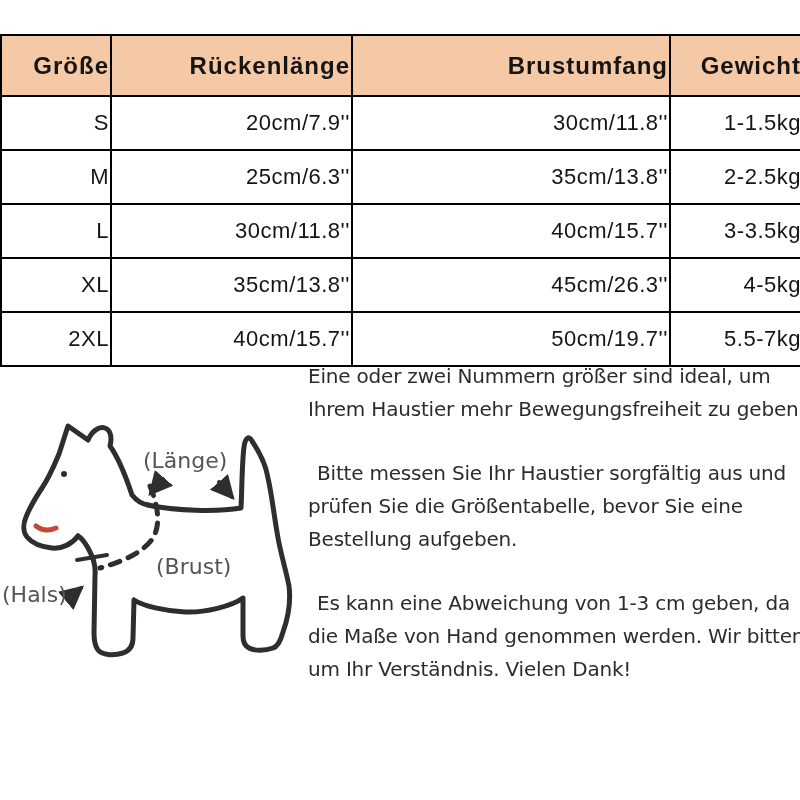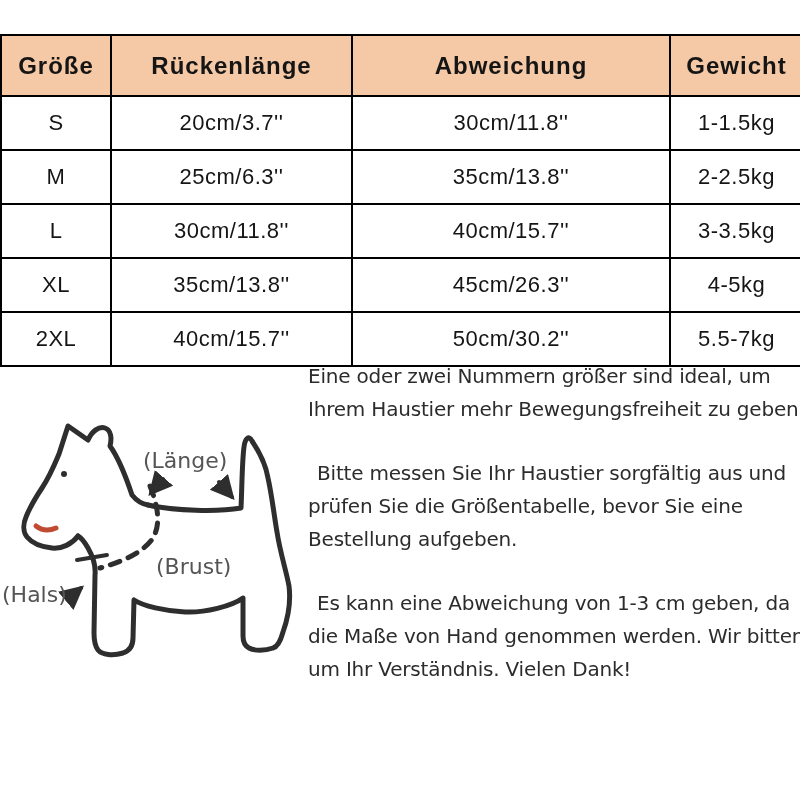--- a/index.html
+++ b/index.html
@@ -9,21 +9,21 @@
     position:relative;overflow:hidden;
   }
   
   .size-table{
     position:absolute;top:34px;left:0;
     width:802px;table-layout:fixed;
     border-collapse:collapse;
   }
   .size-table th,.size-table td{
     border:2px solid #000;
-    text-align:center;vertical-align:middle;
+    text-align:right;vertical-align:middle;
     color:#151515;overflow:hidden;white-space:nowrap;
   }
   .size-table th{
     background:#f6c9a6;
     font-size:24px;font-weight:bold;letter-spacing:1px;
     height:57px;
   }
   .size-table td{
     background:#ffffff;
     font-size:22px;font-weight:400;letter-spacing:.5px;
@@ -54,28 +54,28 @@
     <colgroup>
       <col style="width:110px">
         <col style="width:241px">
         <col style="width:318px">
         <col style="width:133px">
     </colgroup>
     <thead>
       <tr>
         <th>Größe</th>
         <th>Rückenlänge</th>
-        <th>Abweichung</th>
+        <th>Brustumfang</th>
         <th>Gewicht</th>
       </tr>
     </thead>
     <tbody>
       <tr>
         <td>S</td>
-        <td>20cm/3.7''</td>
+        <td>20cm/7.9''</td>
         <td>30cm/11.8''</td>
         <td>1-1.5kg</td>
       </tr>
       <tr>
         <td>M</td>
         <td>25cm/6.3''</td>
         <td>35cm/13.8''</td>
         <td>2-2.5kg</td>
       </tr>
       <tr>
@@ -86,21 +86,21 @@
       </tr>
       <tr>
         <td>XL</td>
         <td>35cm/13.8''</td>
         <td>45cm/26.3''</td>
         <td>4-5kg</td>
       </tr>
       <tr>
         <td>2XL</td>
         <td>40cm/15.7''</td>
-        <td>50cm/30.2''</td>
+        <td>50cm/19.7''</td>
         <td>5.5-7kg</td>
       </tr>
     </tbody>
   </table>
 
   <svg class="dog-svg" width="310" height="330" viewBox="0 0 310 330" xmlns="http://www.w3.org/2000/svg">
     <defs>
       <marker id="ah" markerWidth="8" markerHeight="8" refX="5" refY="3" orient="auto">
         <path d="M0,0 L6,3 L0,6 Z" fill="#2e2e2e"></path>
       </marker>

